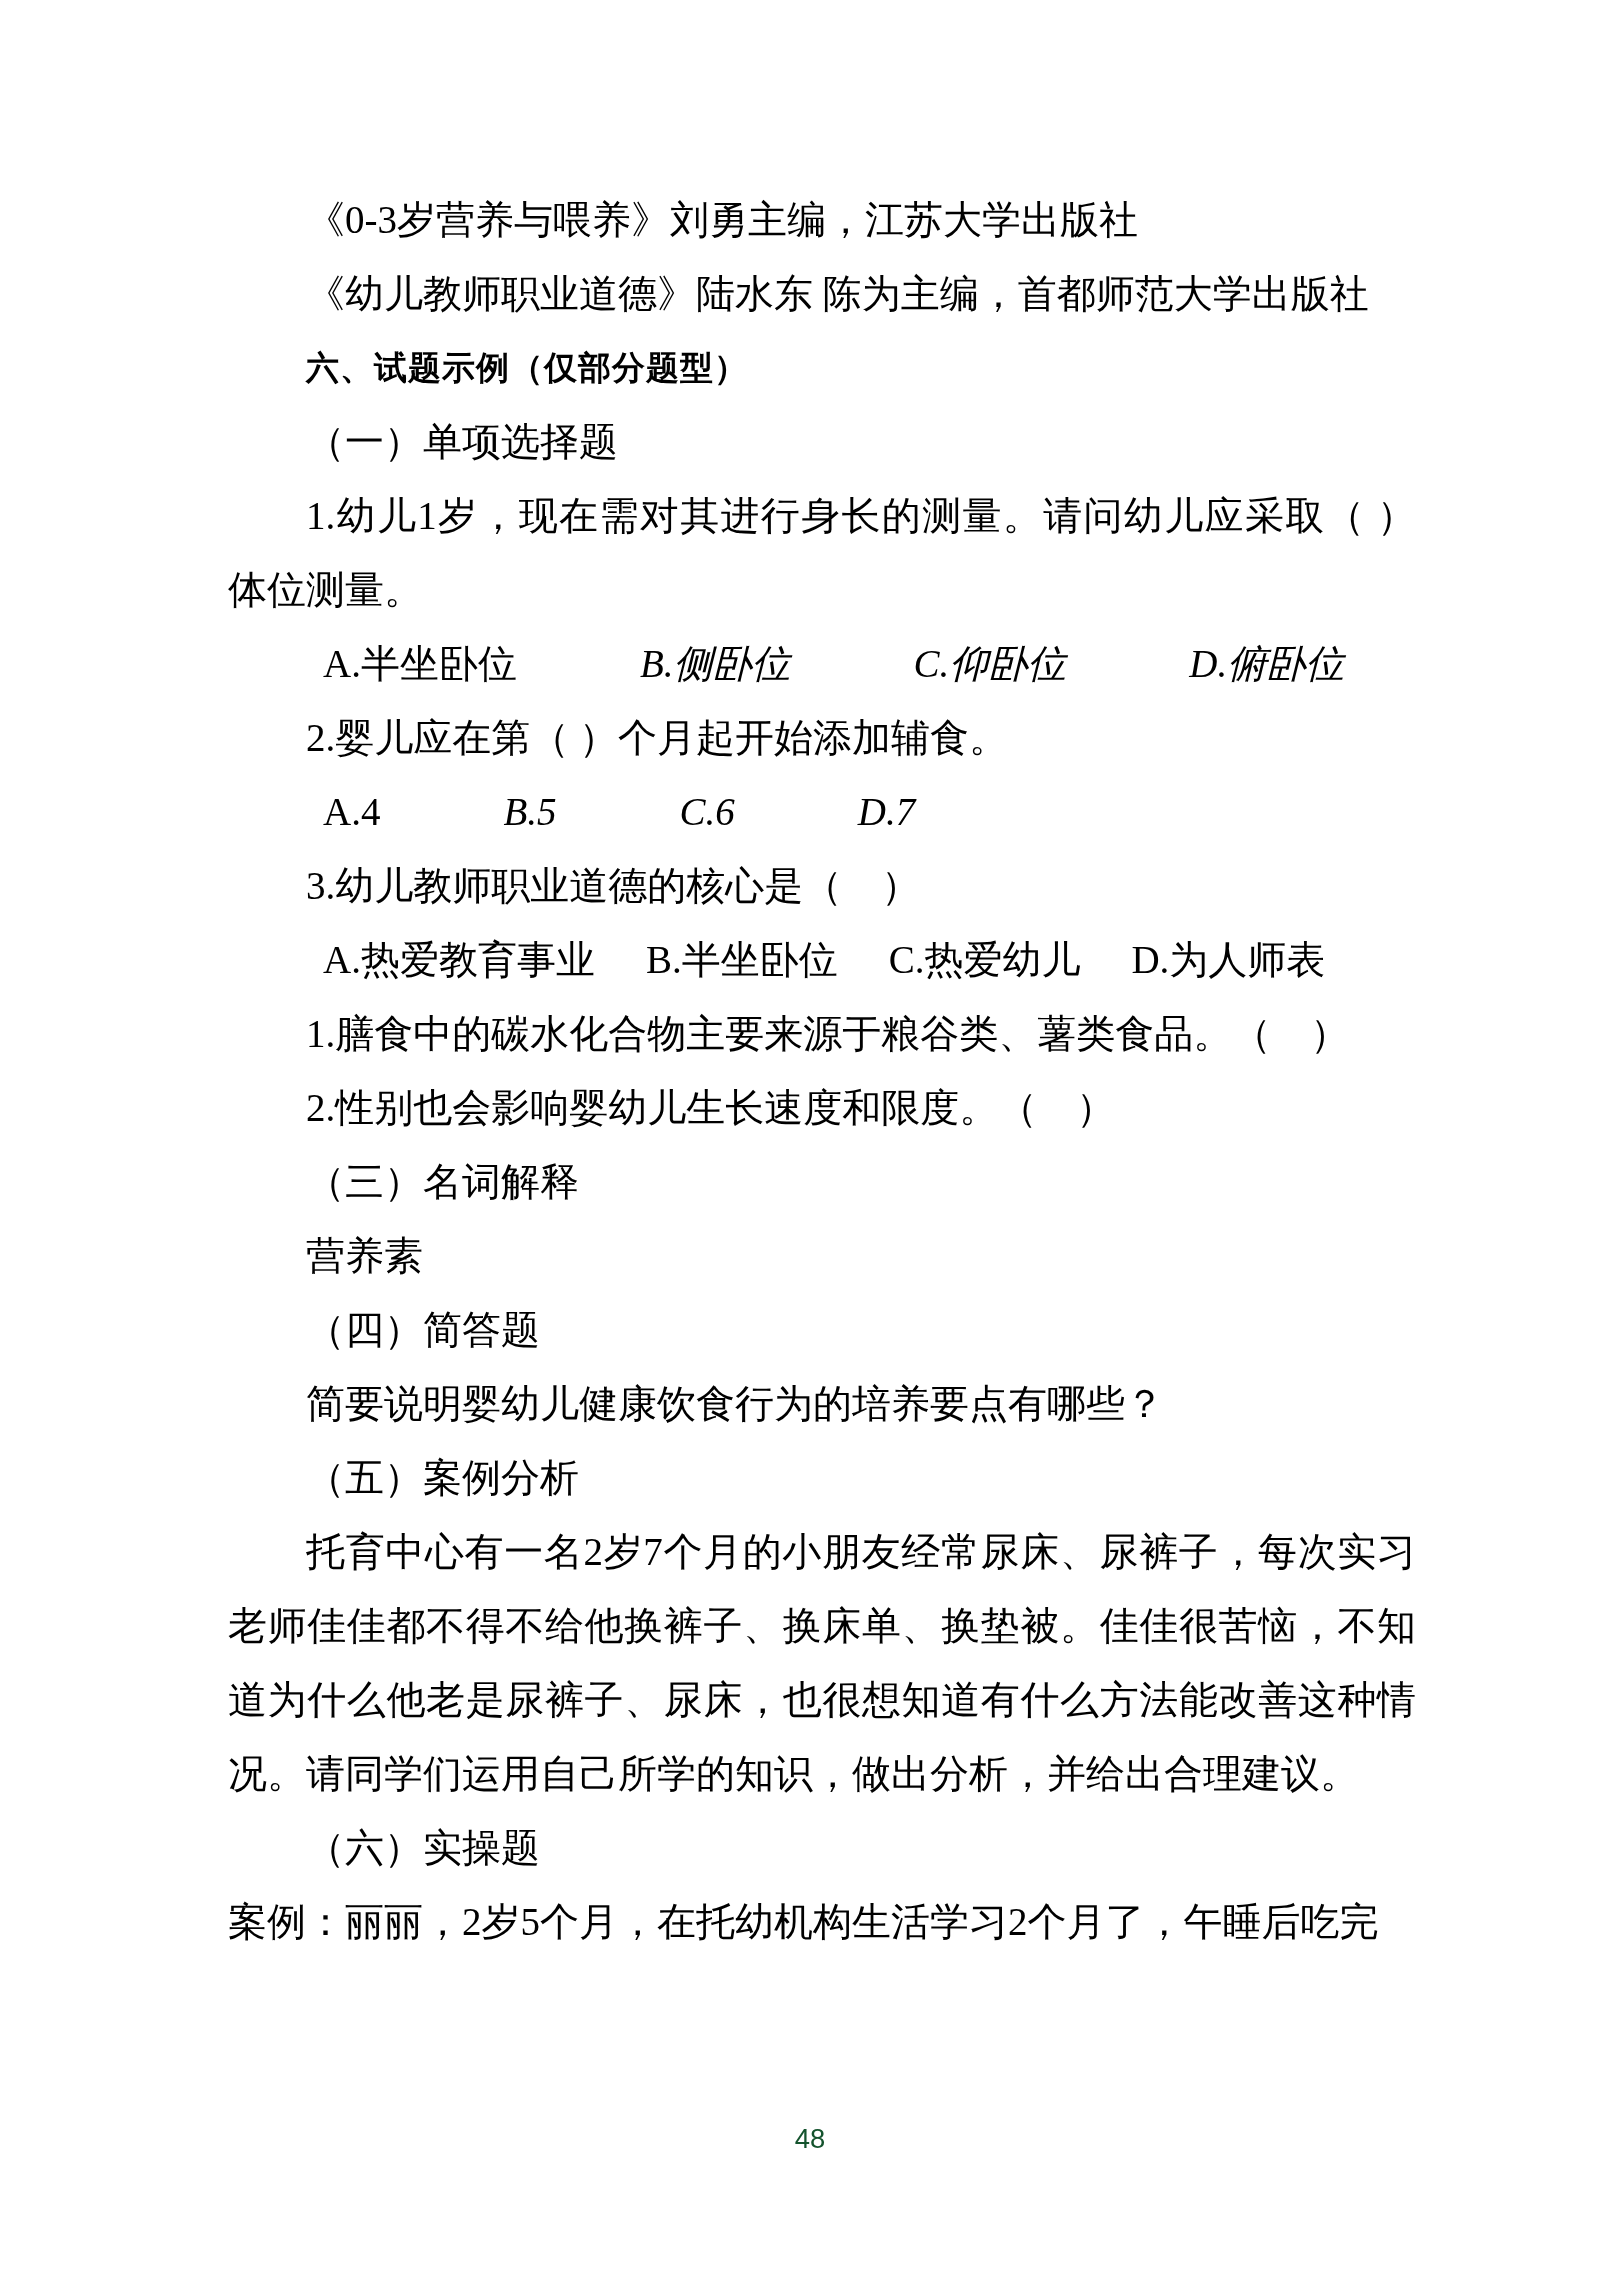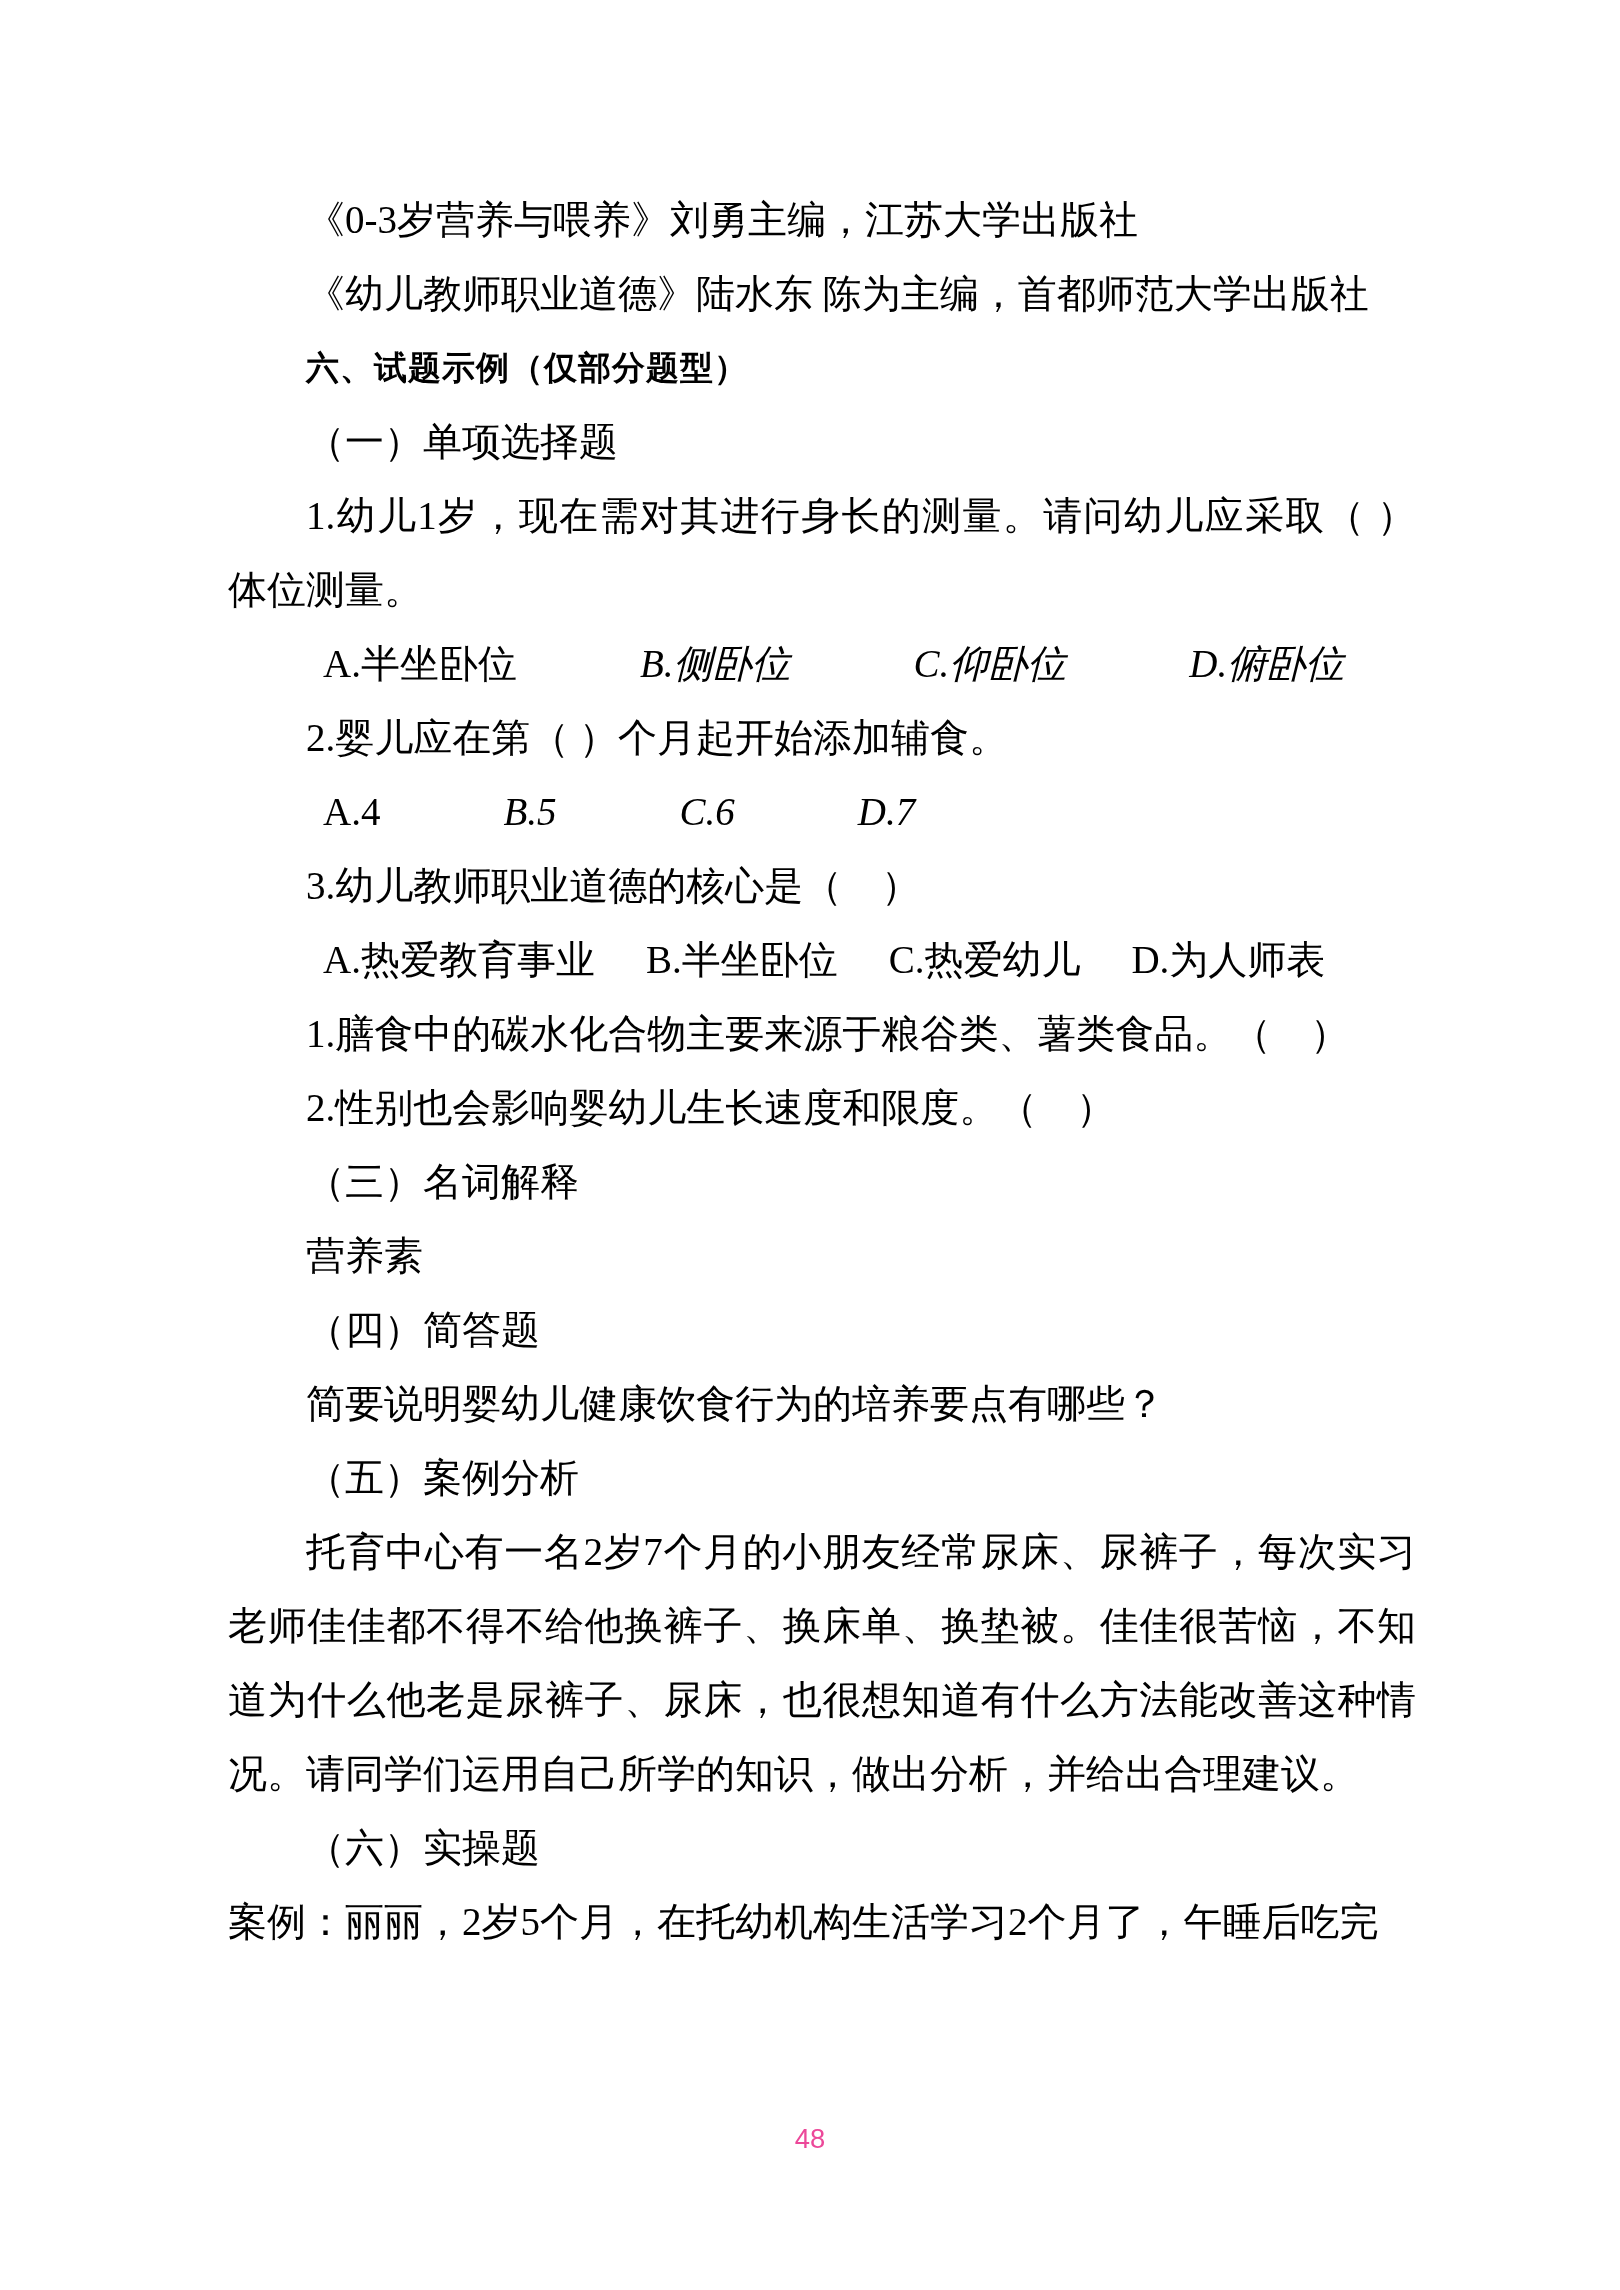--- a/index.html
+++ b/index.html
@@ -47,21 +47,21 @@
   .opts.narrow > span + span { margin-left: 51px; }
   .pagenum {
     position: absolute;
     top: 2119px;
     left: 0;
     width: 100%;
     text-align: center;
     font-family: "Liberation Sans", "DejaVu Sans", sans-serif;
     font-size: 27.4px;
     line-height: 39px;
-    color: #ec4899;
+    color: #14532d;
   }
 </style>
 </head>
 <body>
 
 <div class="page">
   <div class="content">
 
     <p class="ln indent">《0-3岁营养与喂养》刘勇主编，江苏大学出版社</p>
 

